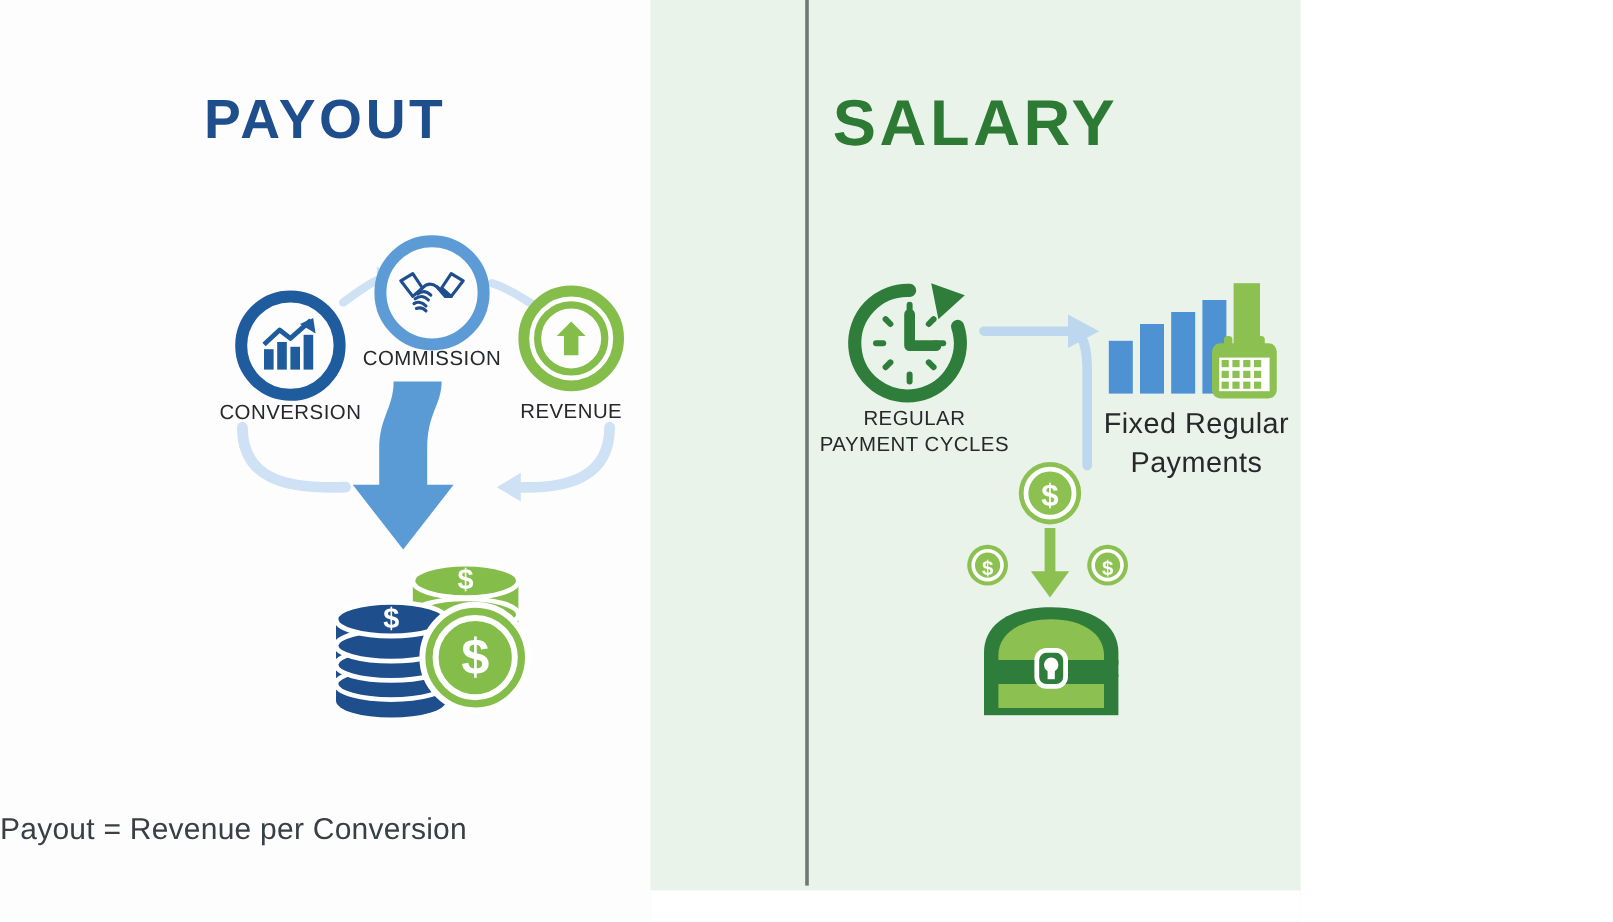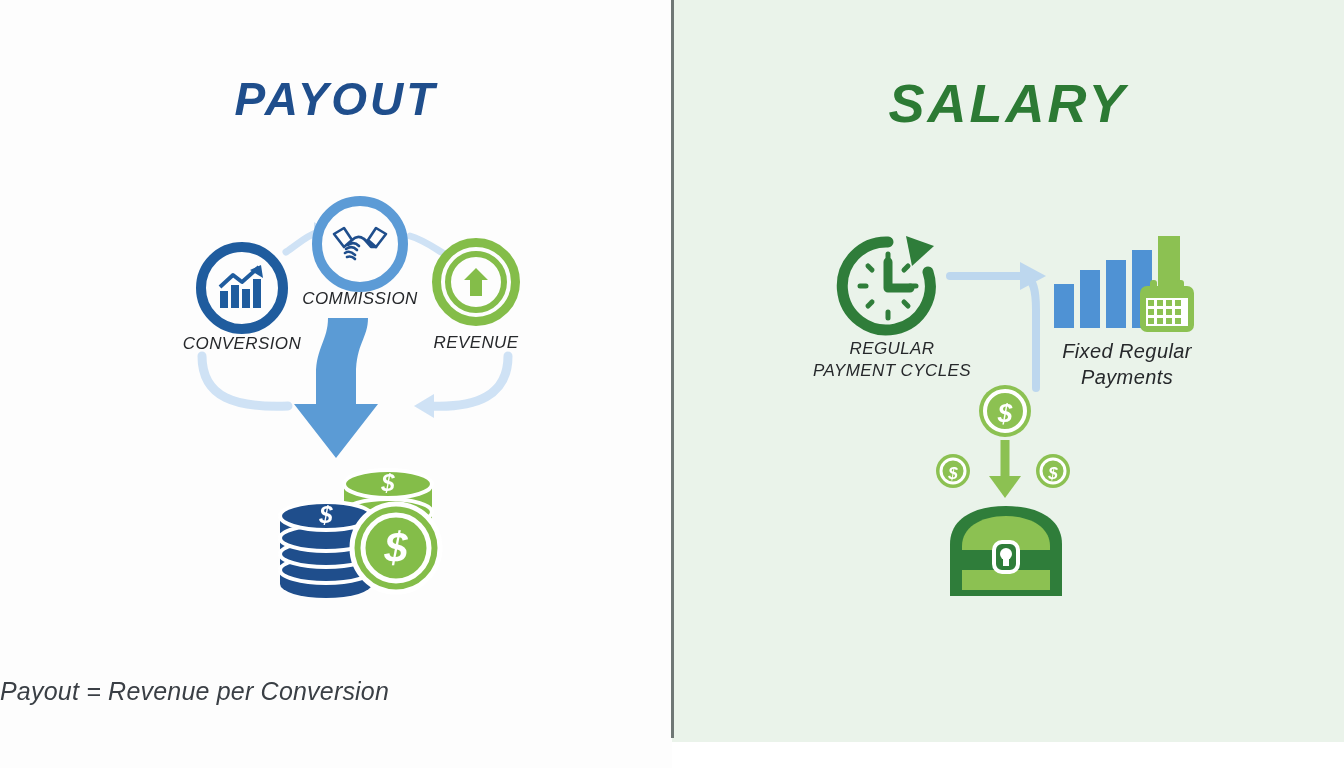--- a/index.html
+++ b/index.html
@@ -1,21 +1,21 @@
 <!DOCTYPE html>
 <html><head>
 <meta charset="utf-8">
 <style>
   html,body{margin:0;padding:0;}
   body{
     width:1344px;height:768px;overflow:hidden;
     background:#ffffff;
     font-family:"Liberation Sans", sans-serif;
   }
-  .canvas{position:relative;width:1344px;height:768px;display:flex;font-style:italic;}
+  .canvas{position:relative;width:1084px;height:768px;display:flex;}
 
   
   .panel{position:relative;height:768px;box-sizing:border-box;}
   .panel-left{width:672px;background:#fdfdfd;}
   .panel-right{width:672px;background:#eaf3ea;}
   .panel-right::after{ 
     content:"";position:absolute;left:0;right:0;bottom:0;height:26px;background:#ffffff;
   }
   .divider{
     position:absolute;left:671px;top:0;width:3px;height:738px;
@@ -204,21 +204,21 @@
             <rect x="121" y="73" width="6" height="6"></rect>
           <rect x="94" y="82" width="6" height="6"></rect>
             <rect x="103" y="82" width="6" height="6"></rect>
           <rect x="112" y="82" width="6" height="6"></rect>
             <rect x="121" y="82" width="6" height="6"></rect>
         </g>
         <rect x="96" y="44" width="7" height="14" rx="3" fill="#8cc152"></rect>
         <rect x="123" y="44" width="7" height="14" rx="3" fill="#8cc152"></rect>
       </g>
     </svg>
-    <div class="lbl" style="left:372px;top:338px;width:166px;font-size:20px;">
+    <div class="lbl" style="left:372px;top:338px;width:166px;font-size:24px;">
       <span>Fixed Regular</span><br>
       <span>Payments</span>
     </div>
 
     <svg class="abs" style="left:304px;top:382px;" width="58" height="58">
       <circle cx="29" cy="29" r="26" fill="#8cc152"></circle>
       <circle cx="29" cy="29" r="20" fill="none" stroke="#ffffff" stroke-width="4"></circle>
       <text x="29" y="40" font-family="Liberation Sans, sans-serif" font-size="26" font-weight="bold" fill="#ffffff" text-anchor="middle">$</text>
     </svg>
 

